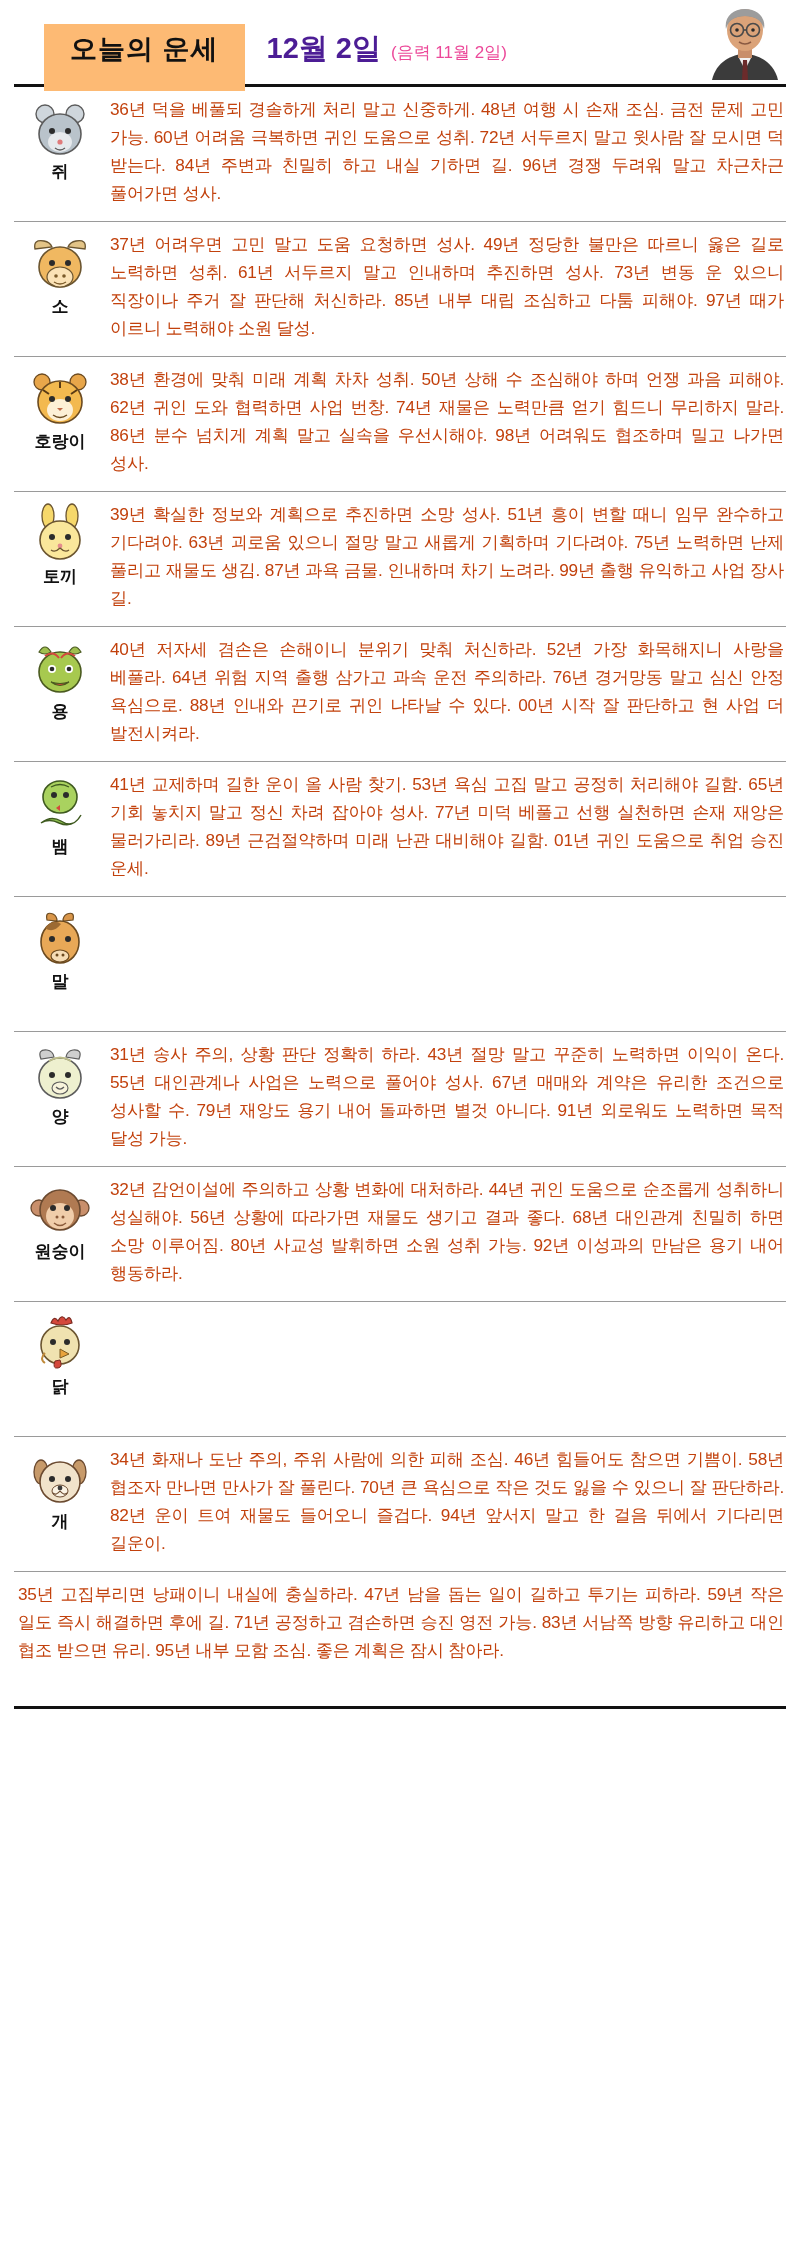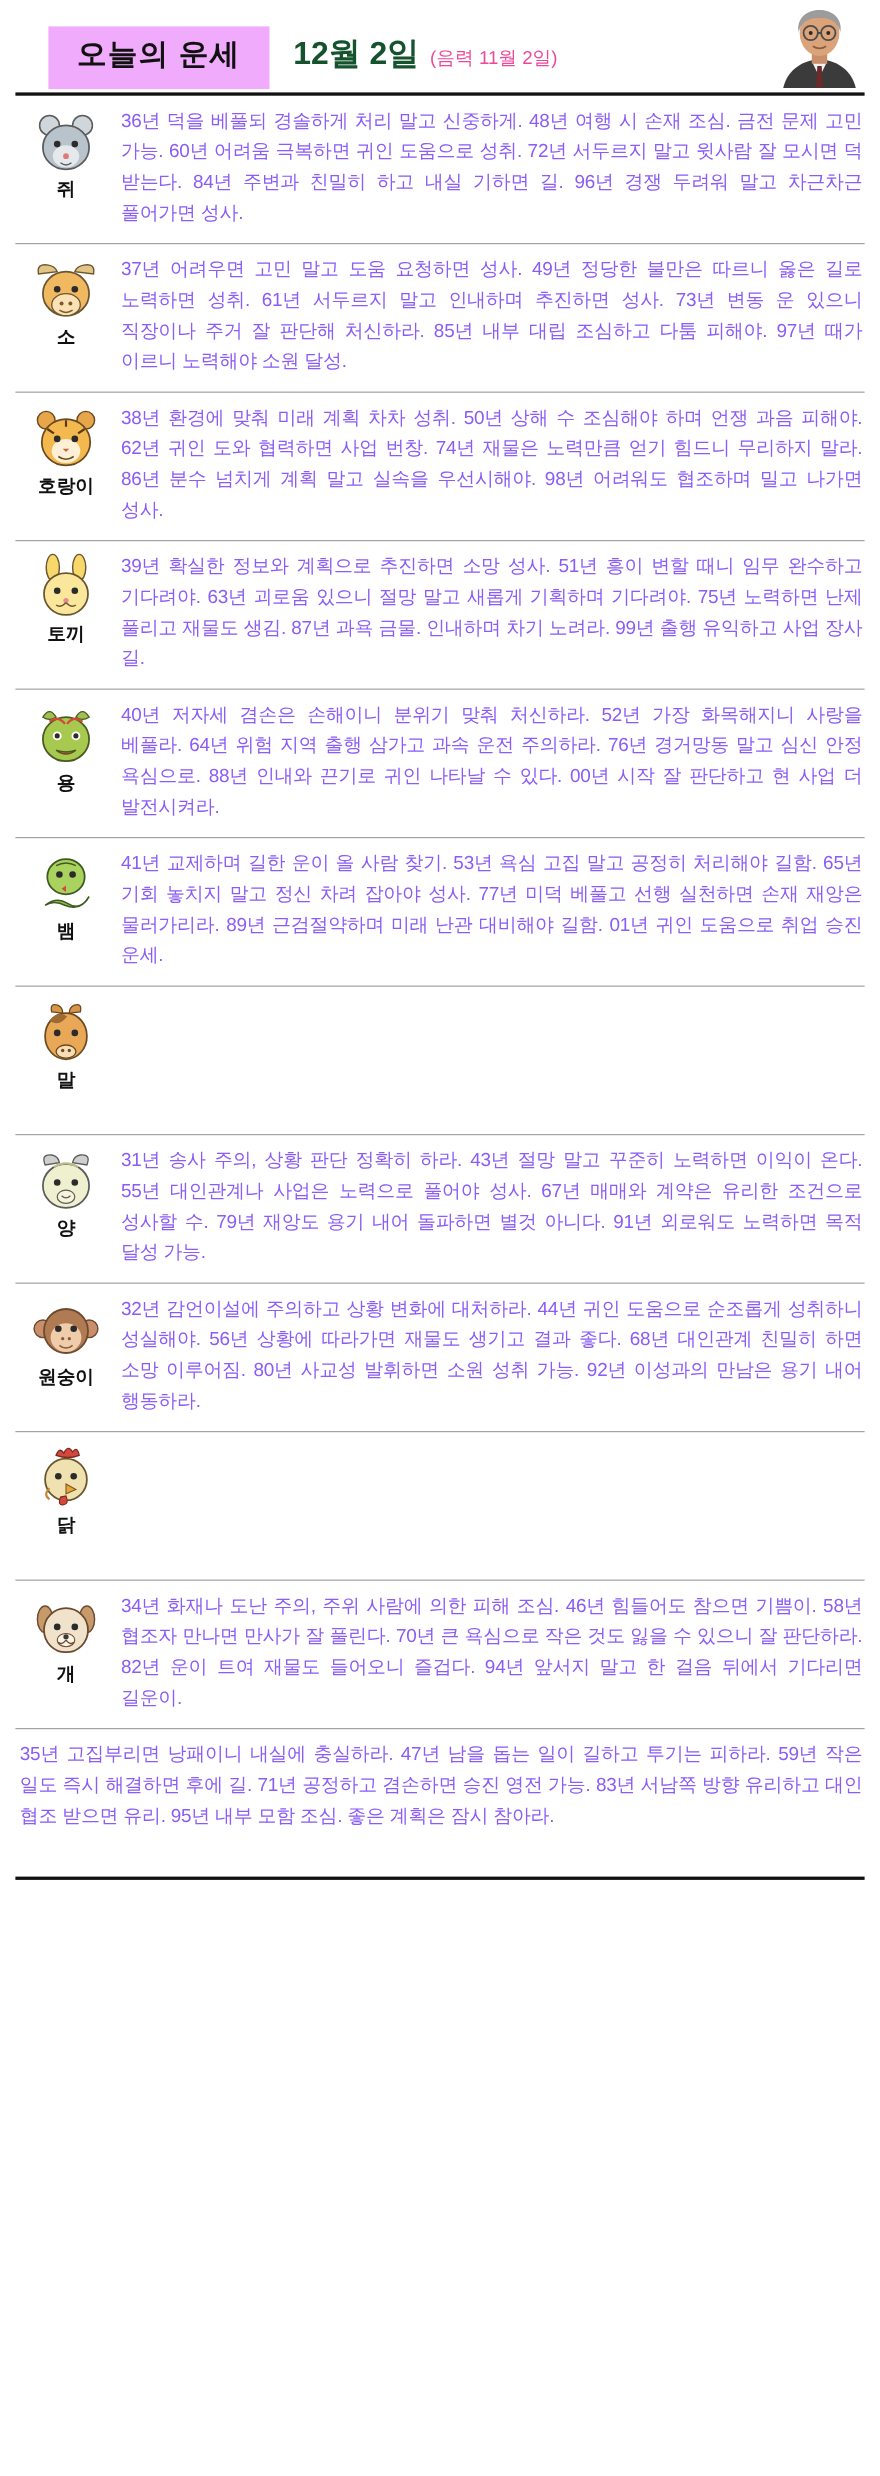--- a/index.html
+++ b/index.html
@@ -27,31 +27,31 @@
   }
   .header-band {
     position: absolute;
     left: 30px;
     top: 14px;
     display: flex;
     align-items: baseline;
     gap: 22px;
   }
   .title-box {
-    background: #f0abfc;
-    padding: 7px 26px 14px 26px;
+    background: #fdba74;
+    padding: 7px 26px 24px 26px;
     font-size: 27px;
     font-weight: bold;
     letter-spacing: 1px;
     color: #111;
   }
   .date-main {
     font-size: 29px;
     font-weight: bold;
-    color: #14532d;
+    color: #4c1d95;
   }
   .date-sub {
     font-size: 17px;
     color: #ec4899;
     margin-left: -12px;
   }
   .portrait {
     position: absolute;
     right: 6px;
     top: -6px;
@@ -93,21 +93,21 @@
     line-height: 1.1;
   }
   .fortune {
     flex: 1;
     font-size: 17.2px;
     line-height: 1.62;
     letter-spacing: -0.2px;
     text-align: justify;
     padding: 2px 2px 0 4px;
     word-break: keep-all;
-    color: #8b5cf6;
+    color: #c2410c;
   }
 </style>
 </head>
 <body>
 
 <div class="page">
 
   <div class="header">
     <div class="header-band">
       <div class="title-box">오늘의 운세</div>

